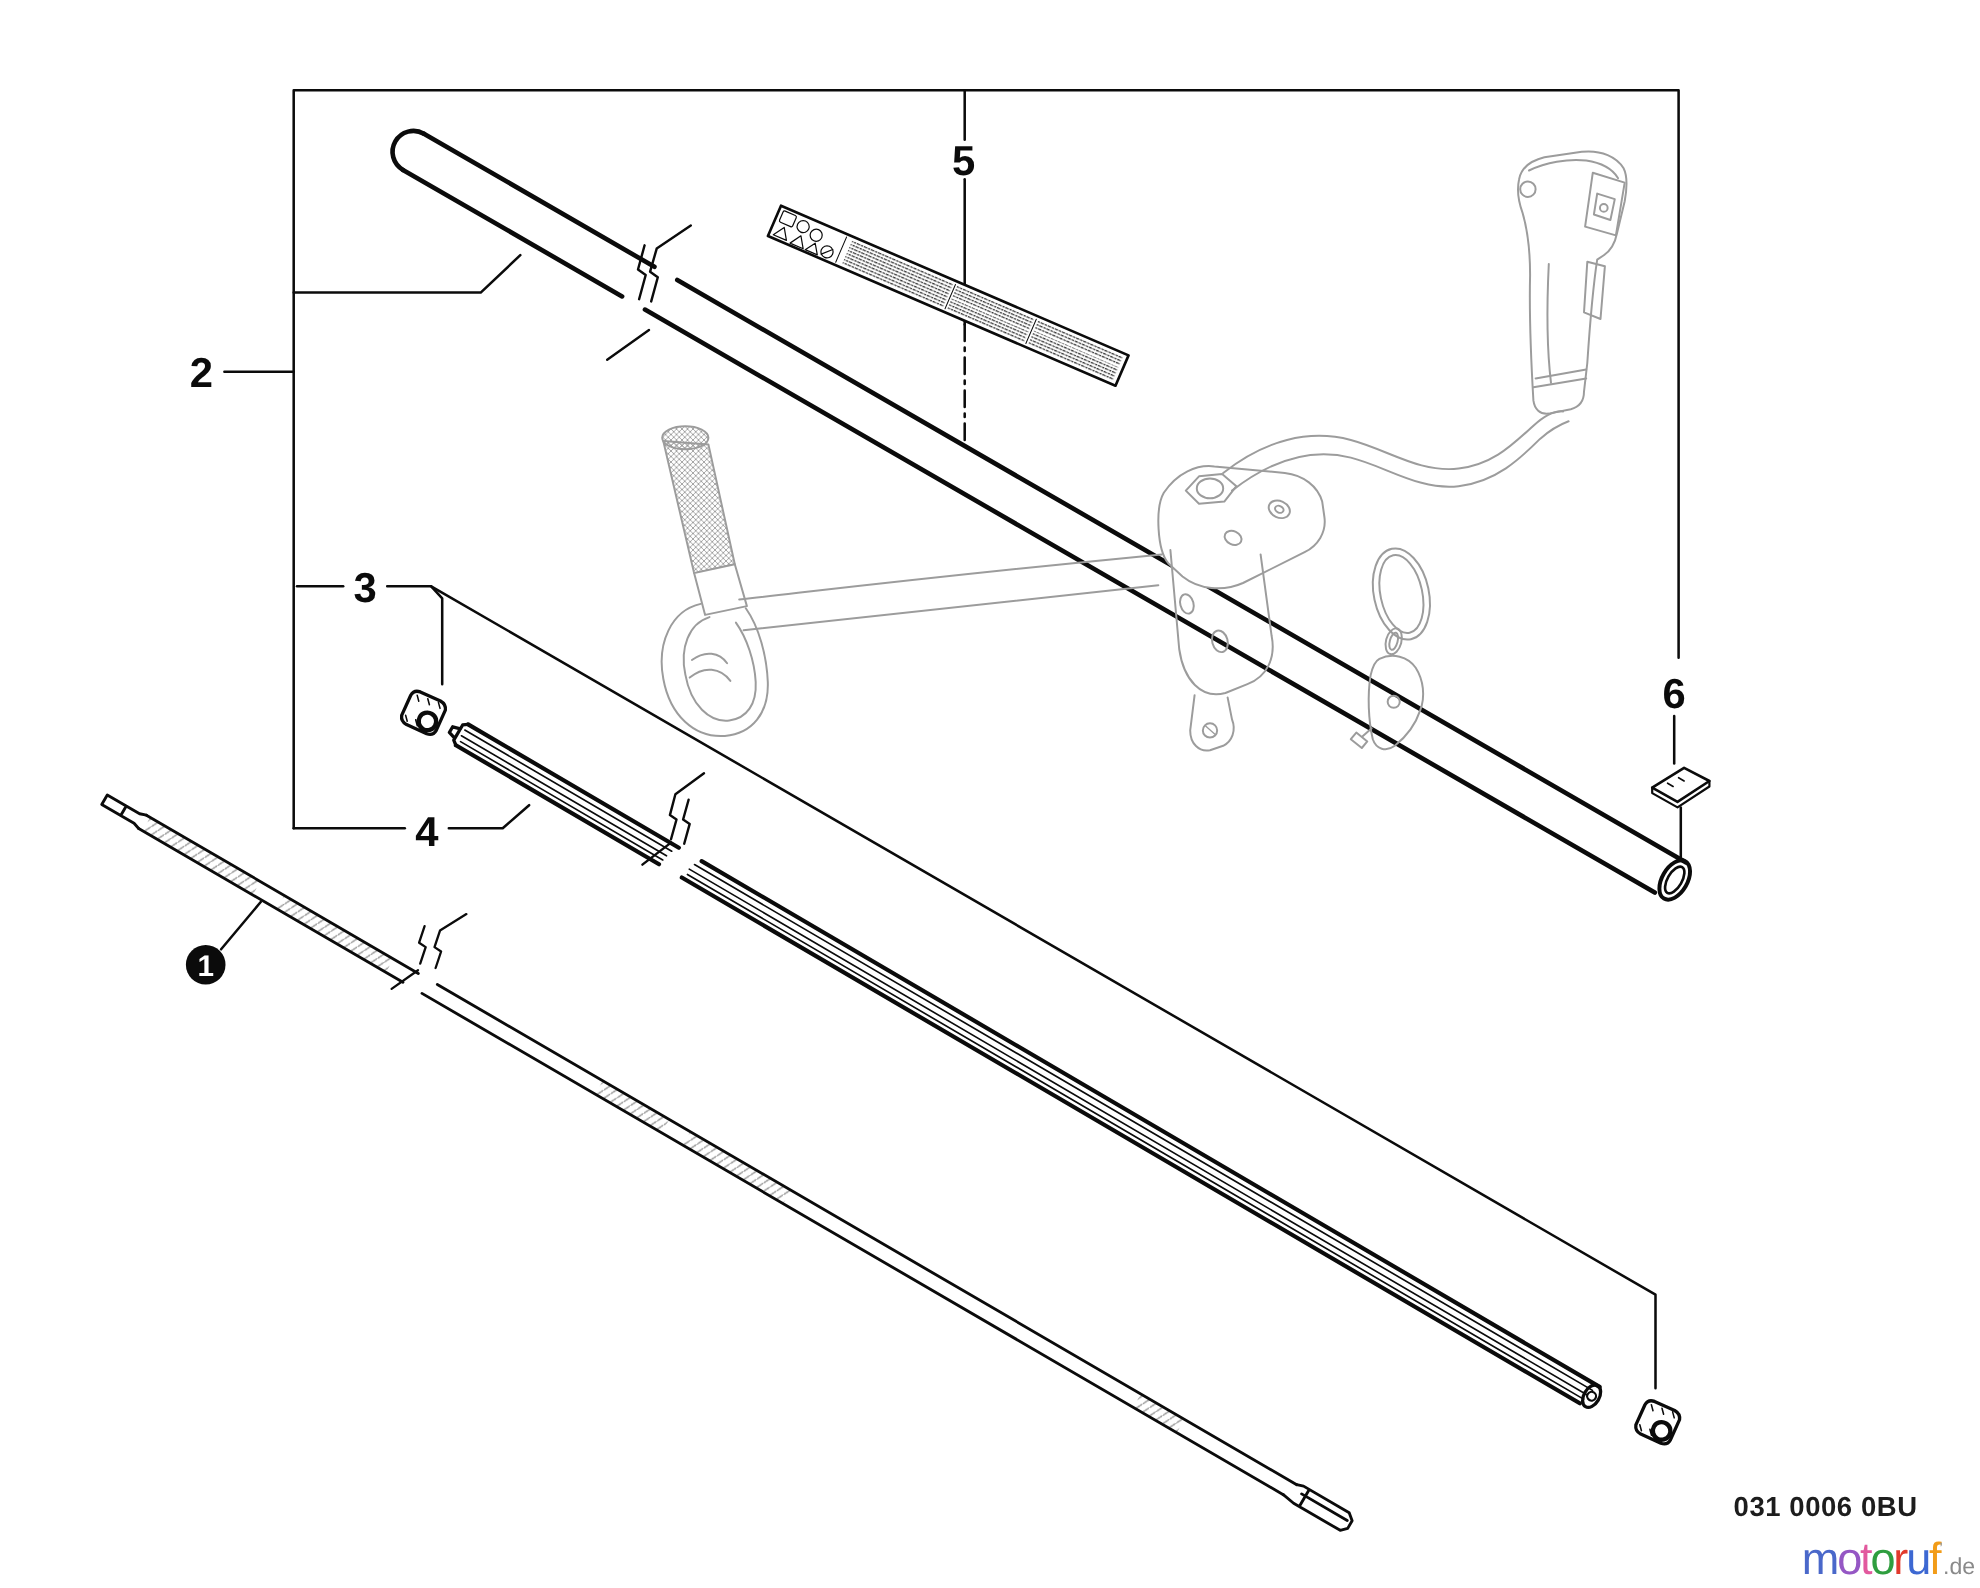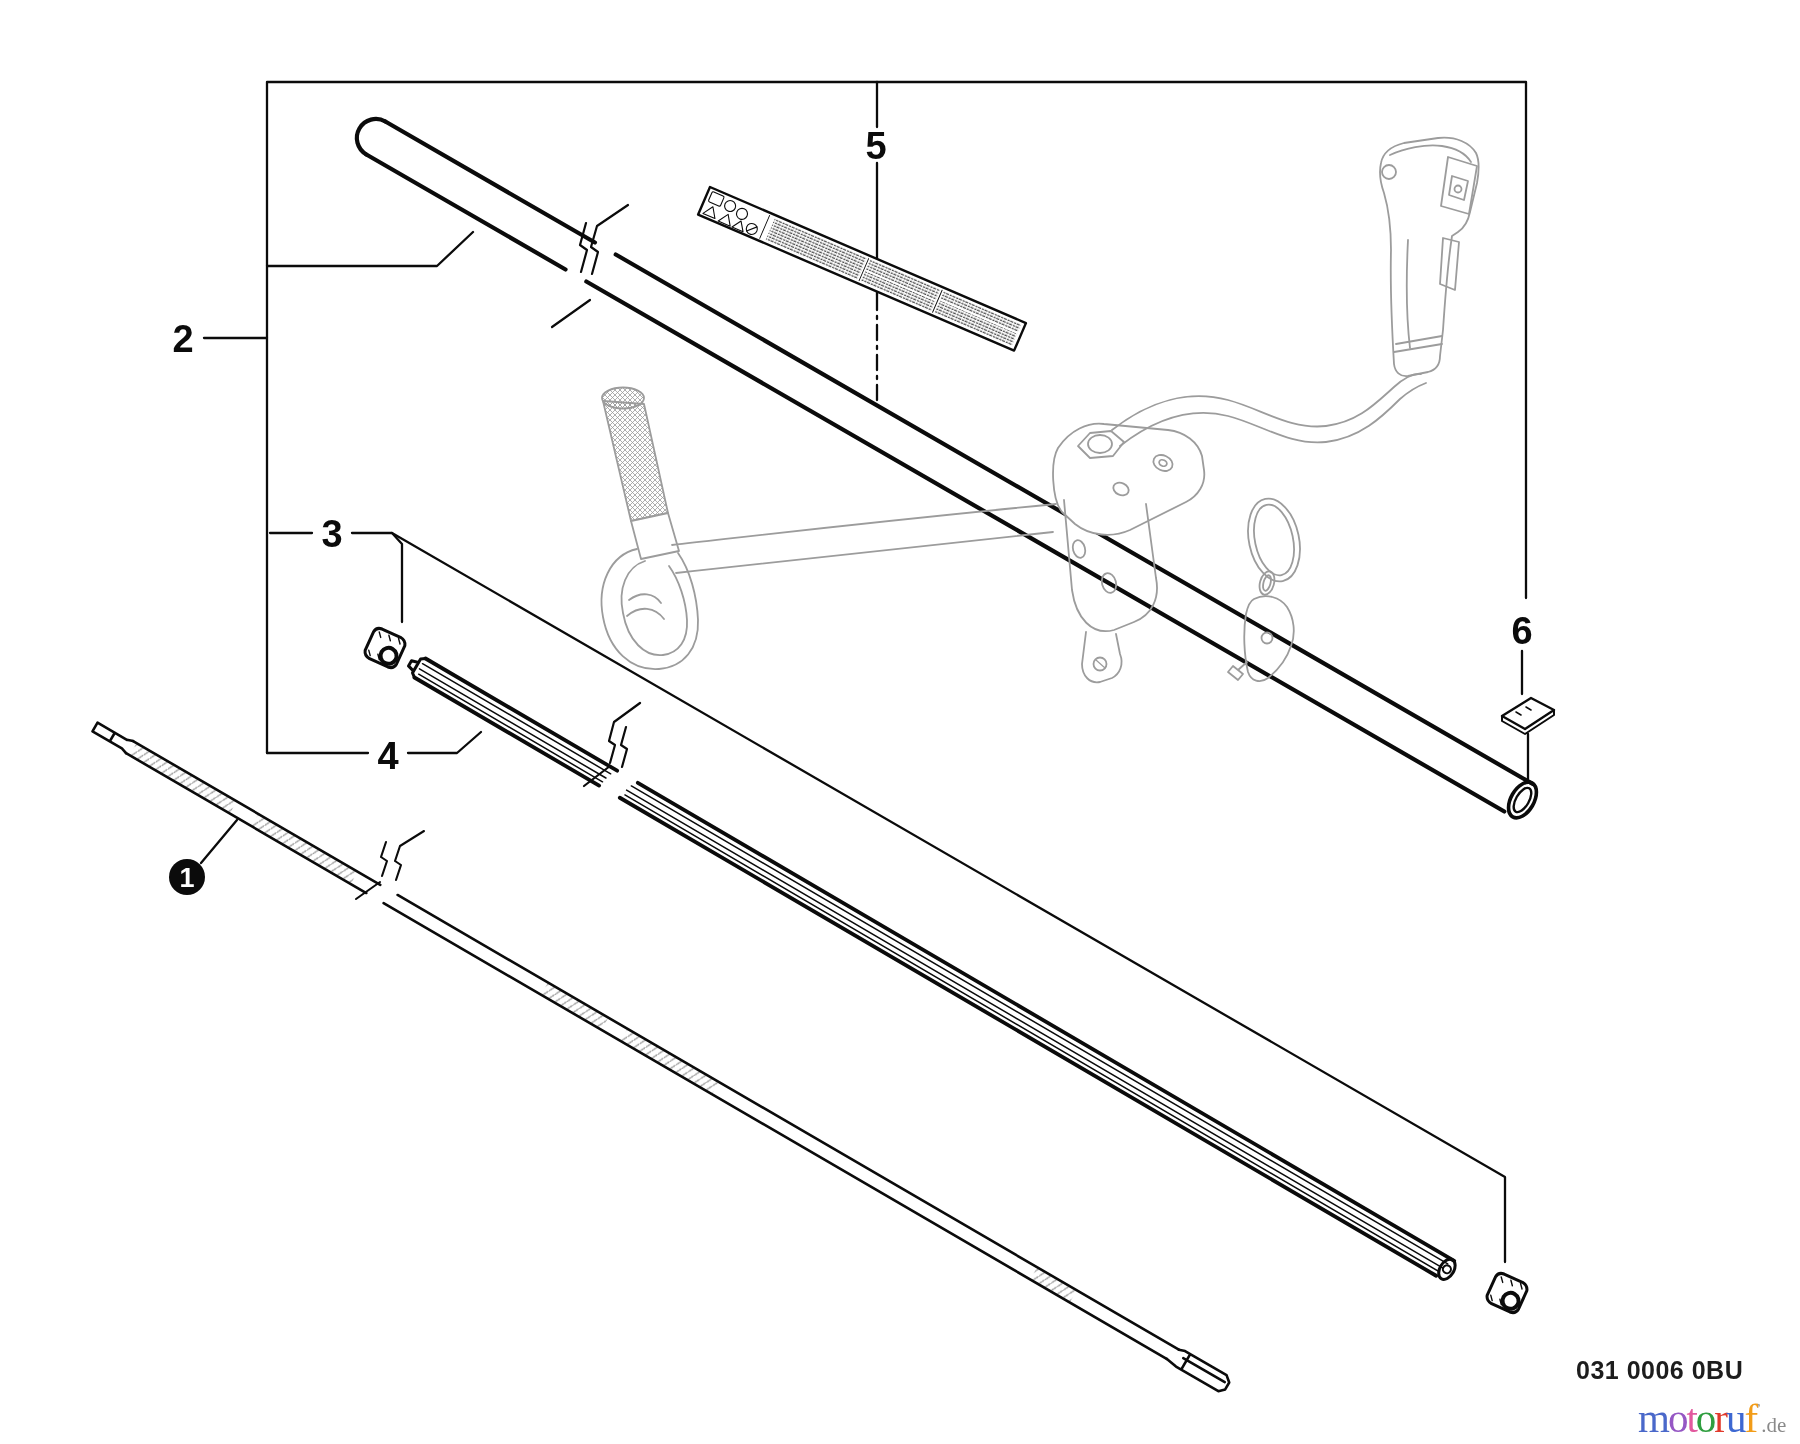--- a/index.html
+++ b/index.html
@@ -3,21 +3,21 @@
 <meta charset="utf-8">
 <style>
   html,body{margin:0;padding:0;background:#ffffff;width:1800px;height:1444px;overflow:hidden;
             font-family:"Liberation Sans", sans-serif;}
   .stage{position:absolute;left:0;top:0;width:1800px;height:1444px;}
   svg{position:absolute;left:0;top:0;}
   .part-code{position:absolute;left:1576px;top:1356px;width:220px;
              font-family:"Liberation Sans", sans-serif;font-weight:bold;font-size:25px;
              letter-spacing:.5px;color:#1d1d1d;white-space:nowrap;}
   .logo{position:absolute;left:1638px;top:1394px;white-space:nowrap;
-        font-family:Liberation Serif, serif;font-size:41px;letter-spacing:-2px;}
+        font-family:Liberation Sans, sans-serif;font-size:41px;letter-spacing:-2px;}
   .logo .mark{font-size:15px;color:#9a9a9a;vertical-align:18px;letter-spacing:0;}
   .logo .suffix{font-size:21px;color:#8a8a8a;letter-spacing:0;}
   text{font-family:"Liberation Sans", sans-serif;font-weight:bold;}
 </style>
 </head>
 <body>
 
 <div class="stage">
 
 <svg width="1800" height="1444" viewBox="0 0 1800 1444">

